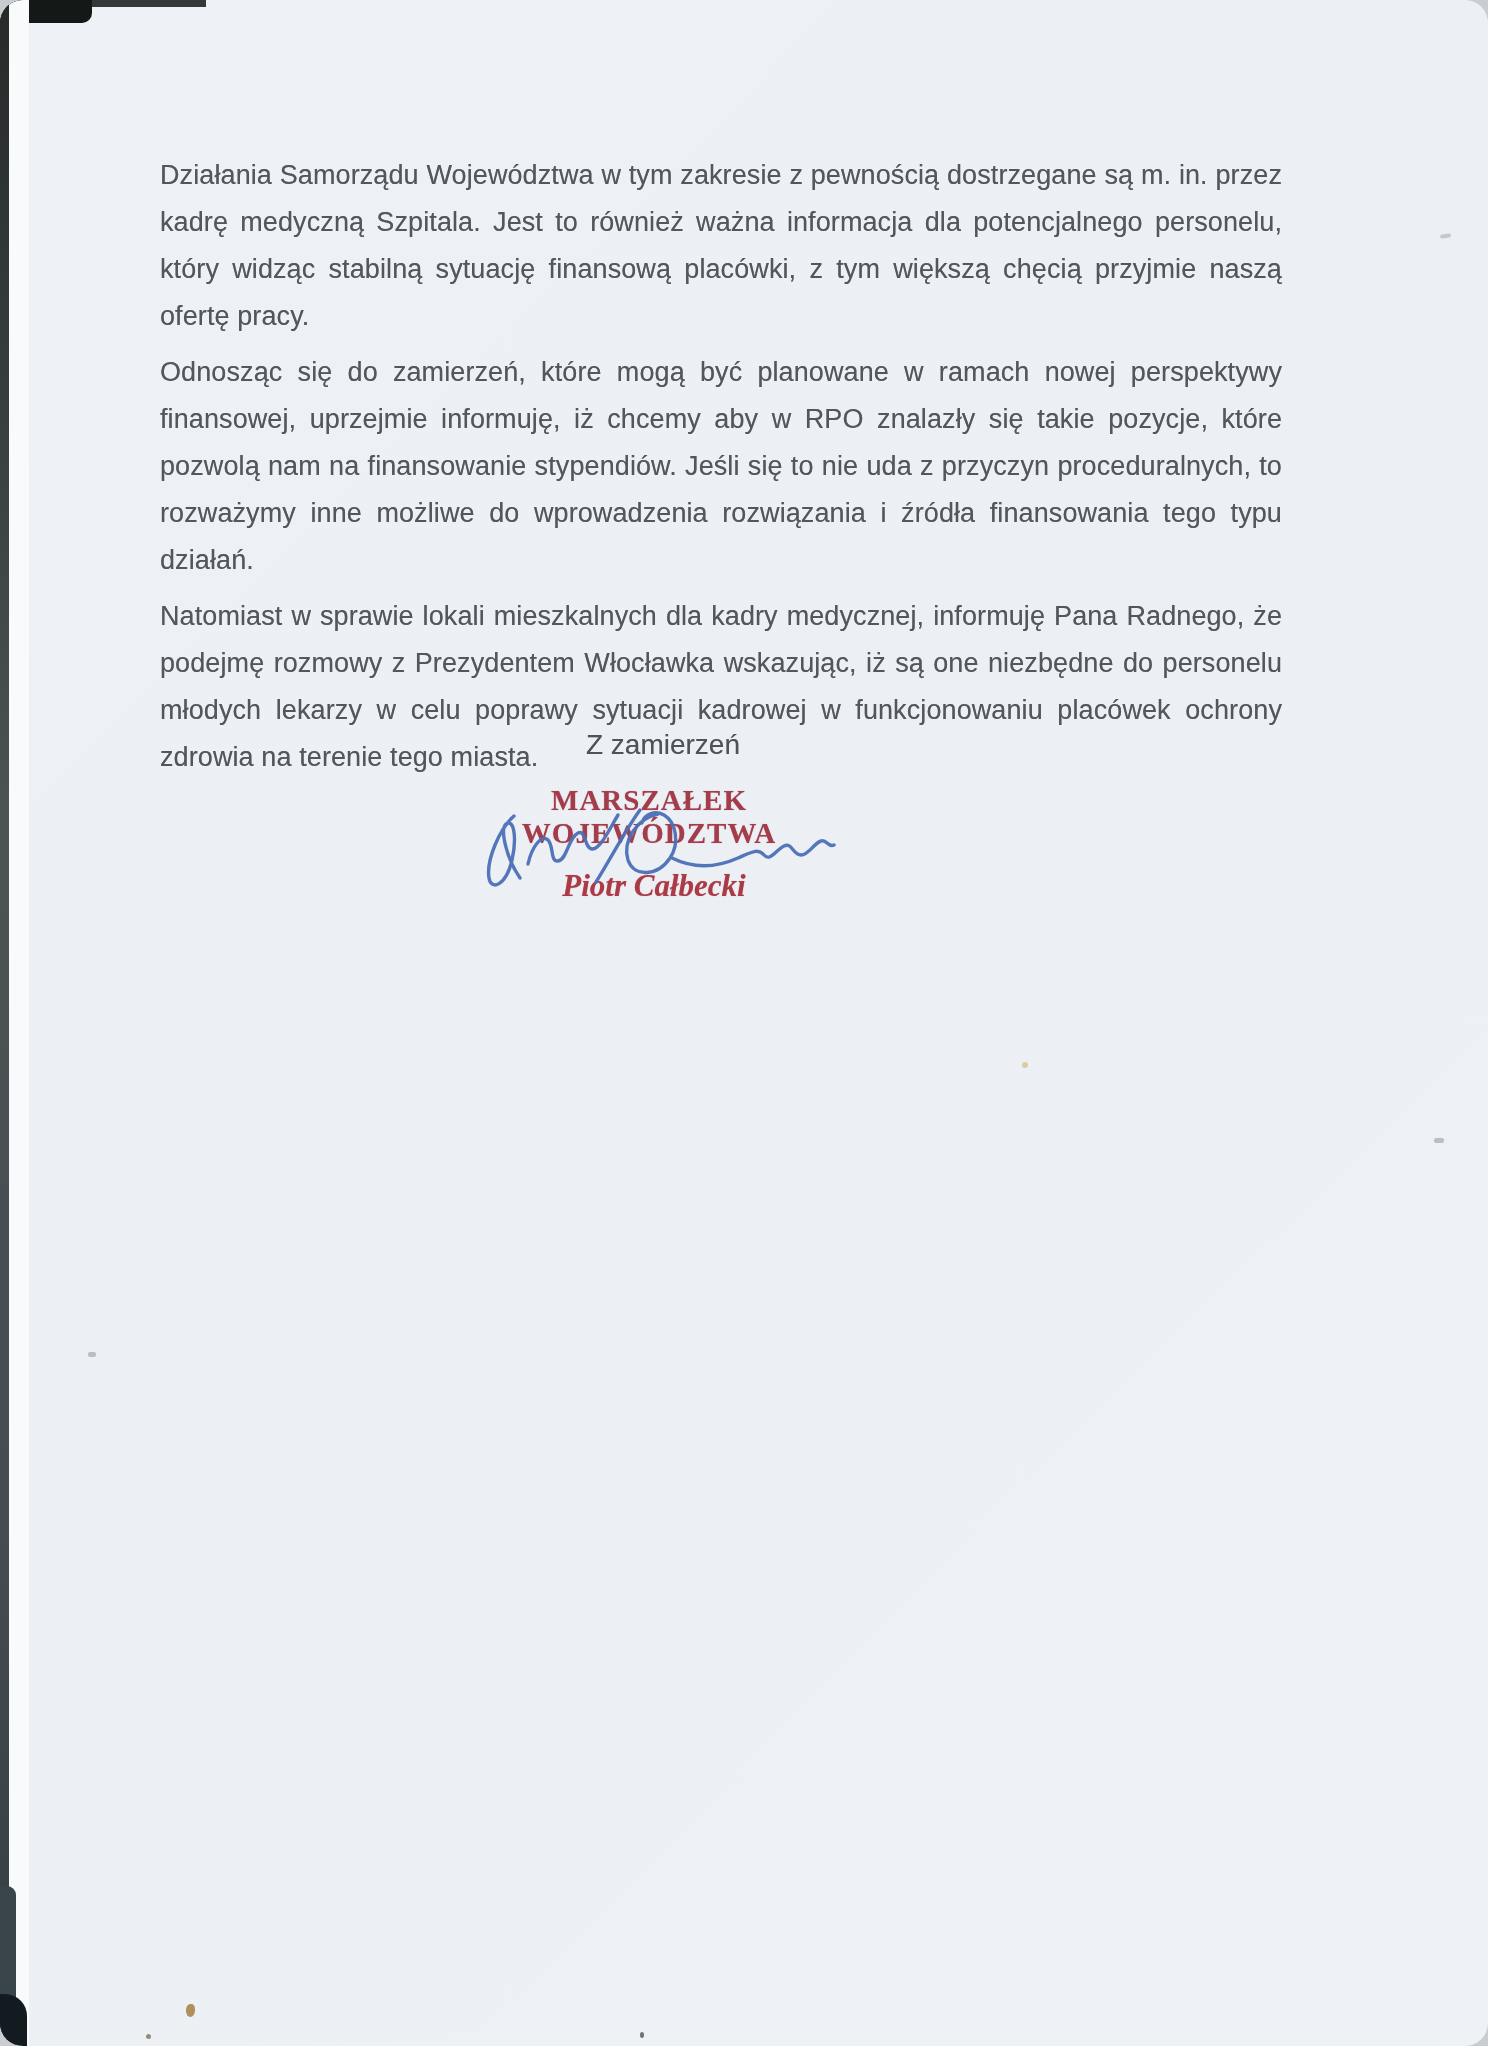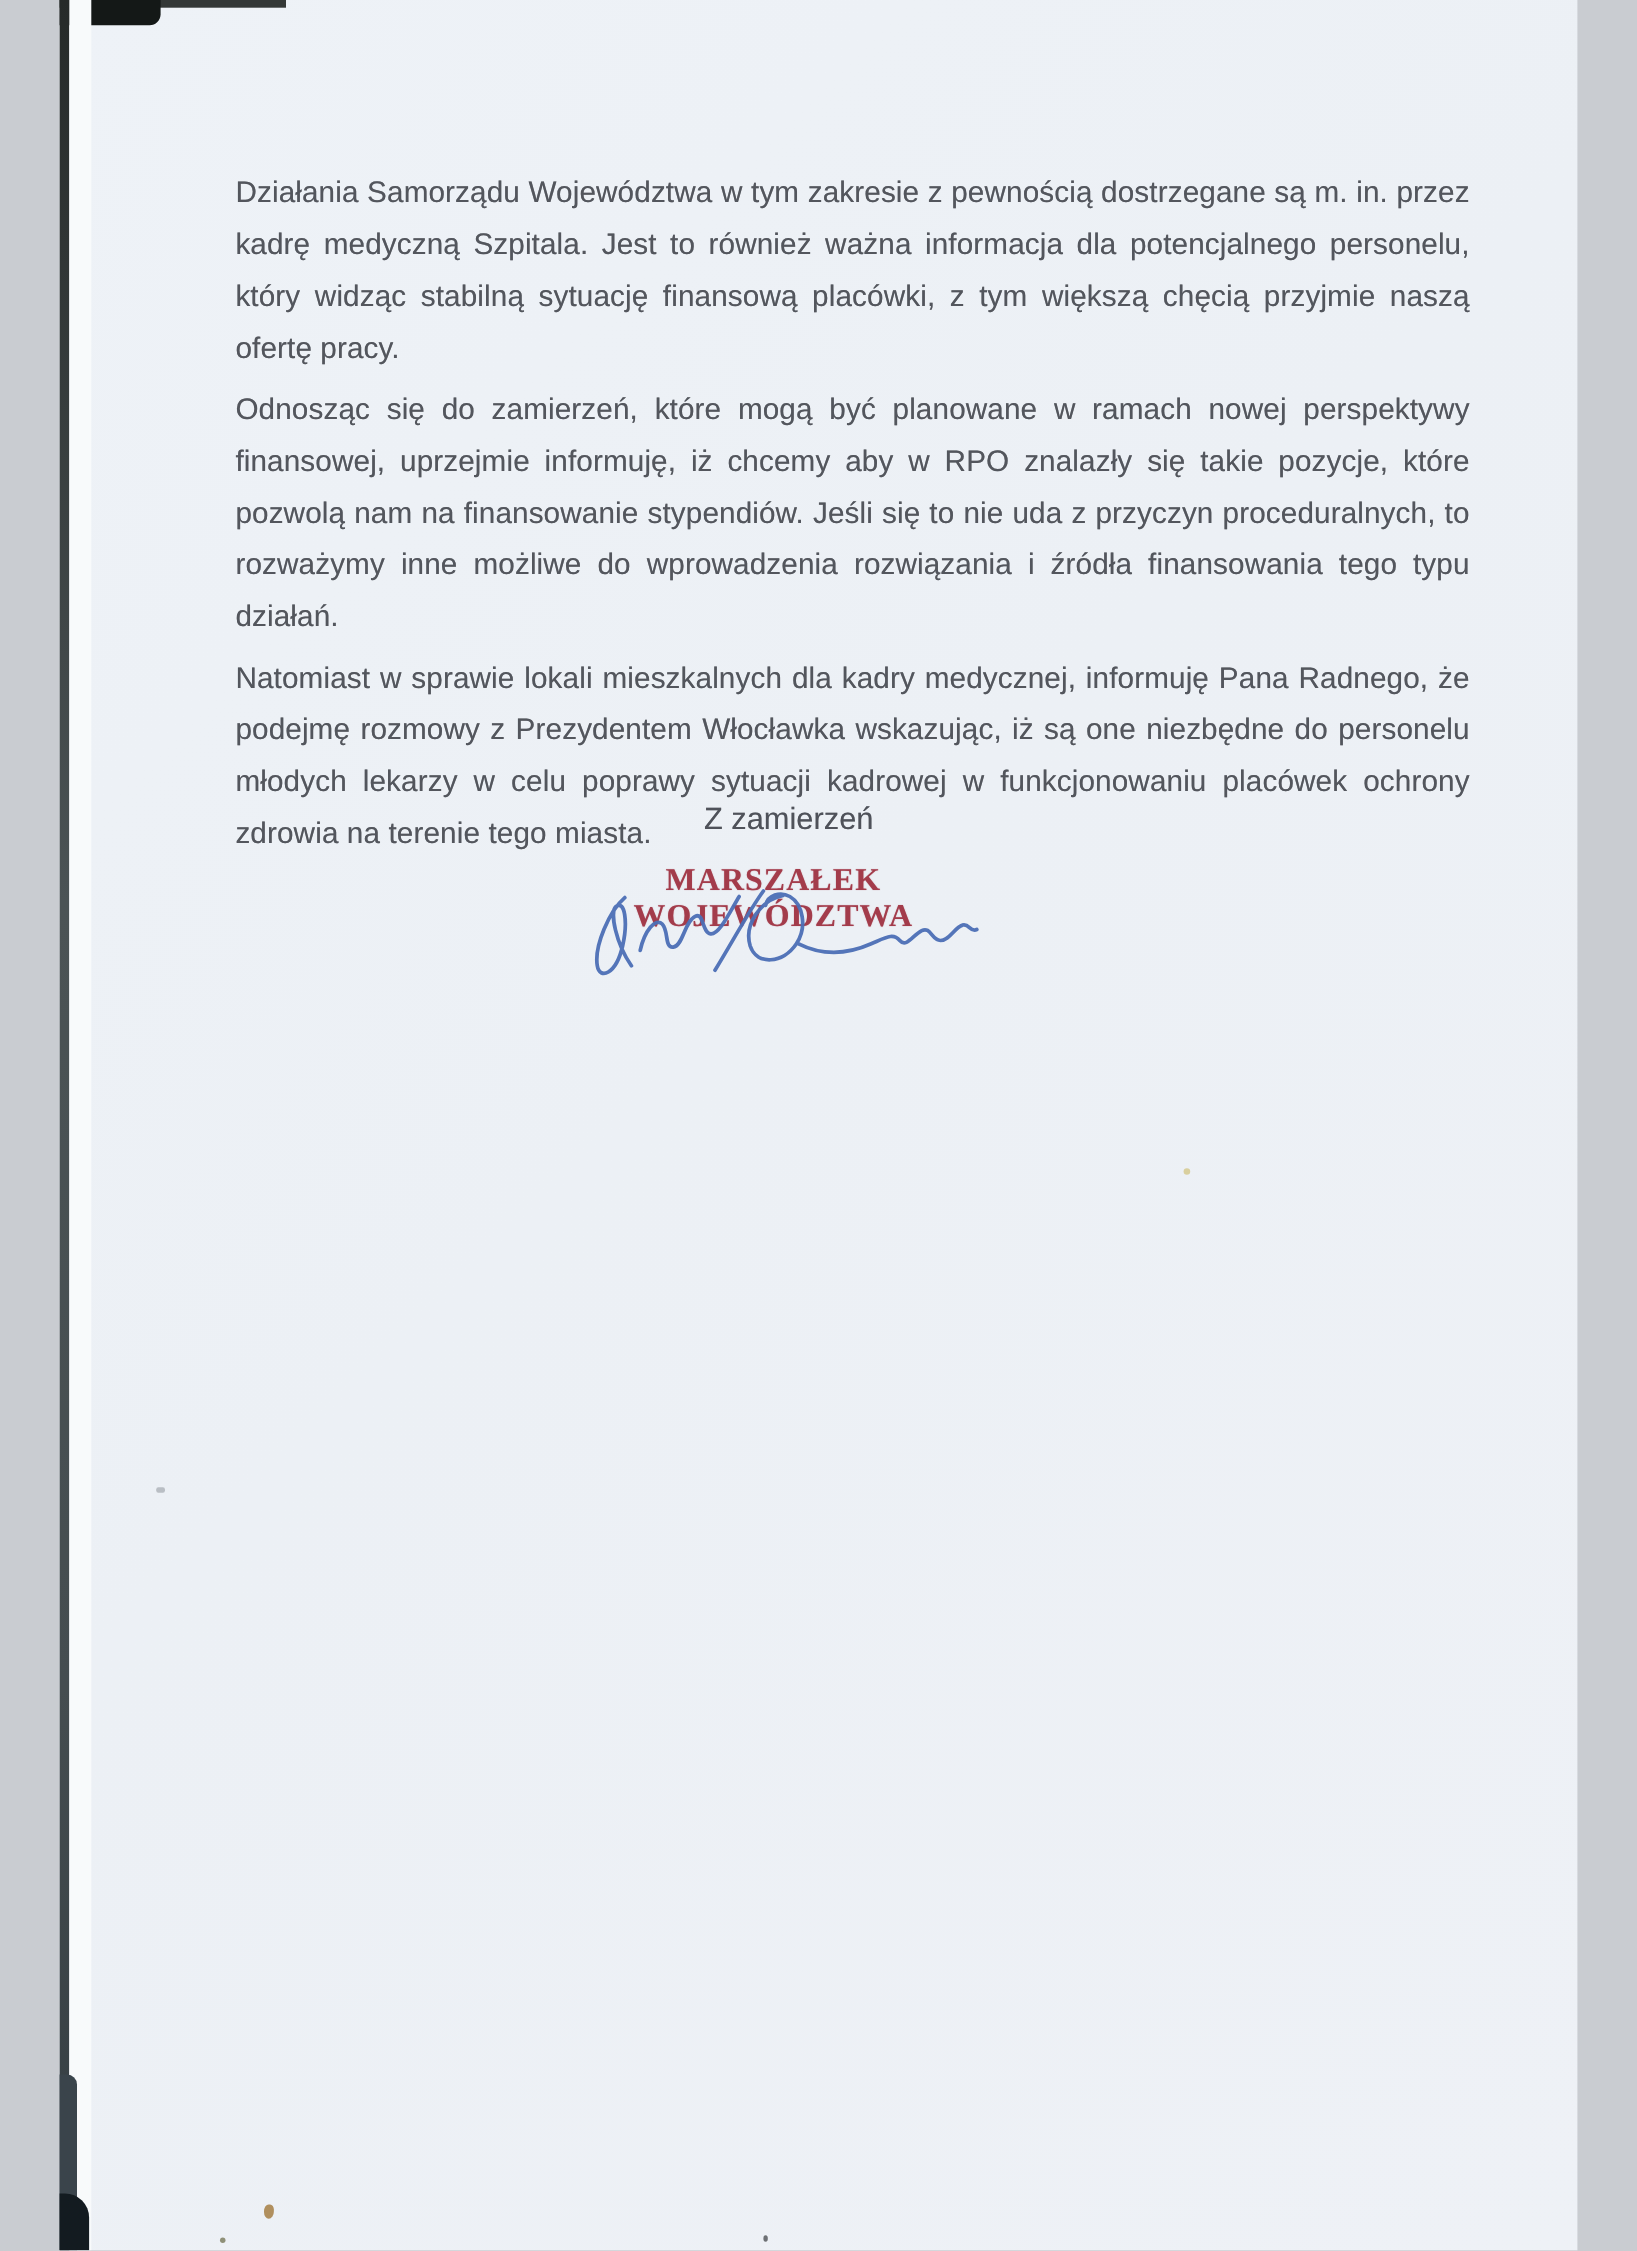--- a/index.html
+++ b/index.html
@@ -1,22 +1,23 @@
 <!DOCTYPE html>
 <html lang="pl"><head>
 <meta charset="utf-8">
 <style>
   html,body { margin:0; padding:0; background:#c9ccd1; }
   .page {
     position:relative;
-    width:1380px; height:2046px;
+    width:1488px; height:2046px;
     margin:0 auto;
     background:linear-gradient(135deg,#eef2f7 0%,#ecf0f5 45%,#eef1f6 100%);
     overflow:hidden;
     font-family:"Liberation Sans","DejaVu Sans",sans-serif;
+    border-radius:23px;
   }
 
   
   .scan-strip-top    { position:absolute; top:0; left:0; width:206px; height:7px; background:#343837; }
   .scan-corner-tl    { position:absolute; top:0; left:0; width:92px; height:23px; background:#141817; border-bottom-right-radius:10px; }
   .scan-strip-left   { position:absolute; top:0; left:0; width:9px; height:2046px;
                        background:linear-gradient(#262a29 0%,#4b5355 40%,#454d50 75%,#333c41 100%); }
   .scan-gutter-left  { position:absolute; top:0; left:9px; width:20px; height:2046px; background:#f8fafb; }
   .scan-wedge-bl     { position:absolute; left:0; bottom:0; width:16px; height:160px; background:#3a444b; border-top-right-radius:9px; }
   .scan-blob-bl      { position:absolute; left:0; bottom:0; width:27px; height:52px; background:#131b20; border-top-right-radius:22px; }
@@ -103,14 +104,15 @@
   <svg class="signature-svg" width="400" height="100" viewBox="0 0 400 100" fill="none">
     <g stroke="#4c6fb6" stroke-width="3.4" stroke-linecap="round" stroke-linejoin="round" opacity="0.95">
       <path d="M52,18 C38,30 24,62 27,80 C29,93 44,88 50,62 C55,40 52,20 44,26 C38,31 44,60 58,80"></path>
       <path d="M66,66 C70,48 80,36 86,42 C92,48 88,64 96,63 C105,62 106,40 116,35 C124,31 122,50 130,51 C138,52 148,30 156,17"></path>
       <path d="M134,84 C150,58 166,28 178,12"></path>
       <path d="M196,16 C176,20 160,42 166,62 C172,80 196,78 208,60 C218,45 214,24 202,17 C193,12 182,16 180,25"></path>
       <path d="M210,60 C234,72 258,68 276,60 C290,54 296,50 302,57 C308,64 314,52 322,48 C330,44 331,57 339,57 C347,57 352,45 359,43 C365,41 366,50 372,47"></path>
     </g>
   </svg>
 
+  <div class="stamp-name">Piotr Całbecki</div>
 
 </div>
 
 </body></html>

